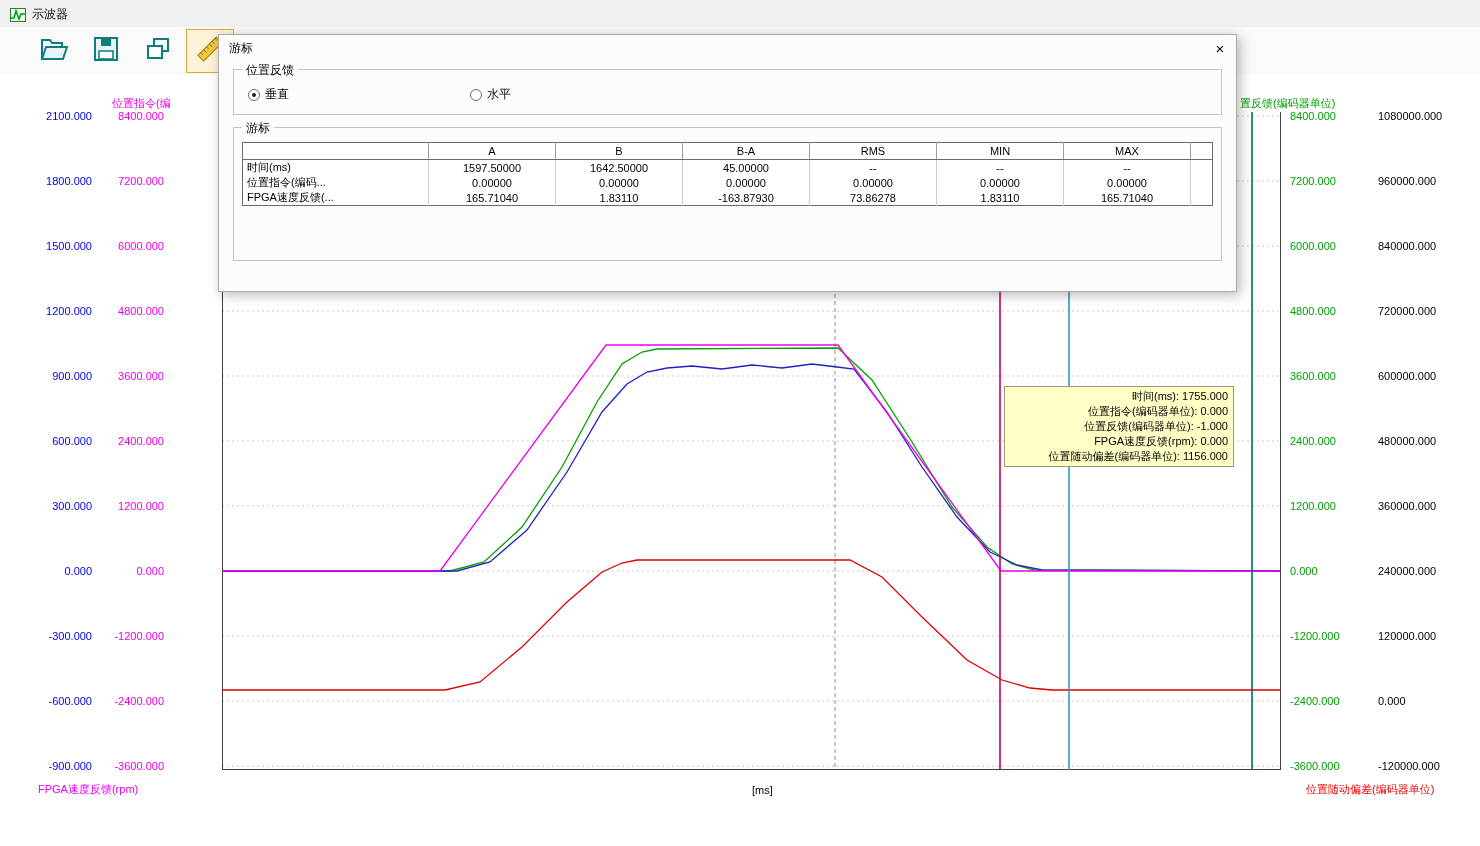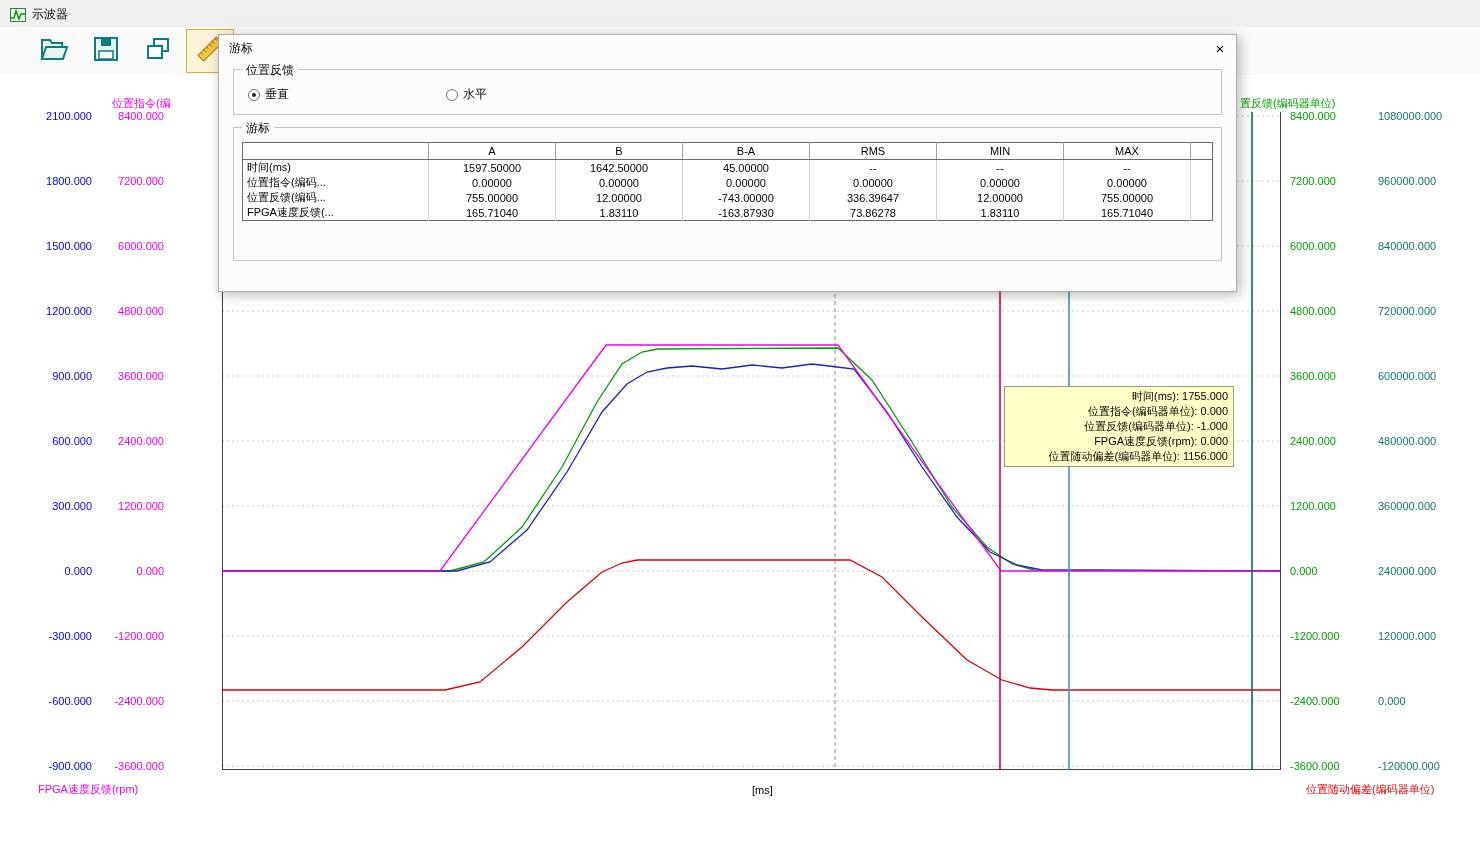--- a/index.html
+++ b/index.html
@@ -24,21 +24,21 @@
     border:1px solid transparent;
   }
   .toolbar-button.active { border:1px solid #d8a93c; background:#fdf3d8; }
   
   .axis-col { position:absolute; top:0; height:100%; }
   .tick { position:absolute; height:14px; line-height:14px; font-size:11px; white-space:nowrap; }
   #axis-blue    { left:24px;   width:68px;  color:#0000ee; }
   #axis-blue .tick, #axis-magenta .tick { width:68px; text-align:right; }
   #axis-magenta { left:96px;   width:68px;  color:#ee00ee; }
   #axis-green   { left:1290px; width:86px;  color:#00a000; }
-  #axis-red     { left:1378px; width:100px; color:#0f766e; }
+  #axis-red     { left:1378px; width:100px; color:#000000; }
   .chart-label { position:absolute; font-size:11px; white-space:nowrap; }
   #label-top-left     { left:112px;  top:96px;  color:#ee00ee; }
   #label-top-right    { left:1240px; top:96px;  color:#00a000; }
   #label-bottom-left  { left:38px;   top:782px; color:#ee00ee; }
   #label-bottom-center{ left:752px;  top:784px; color:#000; }
   #label-bottom-right { left:1306px; top:782px; color:#ee0000; }
   #plot-svg { position:absolute; left:222px; top:112px; }
   .tooltip {
     position:absolute; left:1004px; top:386px; width:230px;
     background:#ffffc6; border:1px solid #98987a; padding:2px 5px;
@@ -211,21 +211,21 @@
     <span>游标</span>
     <span class="dialog-close">×</span>
   </div>
   <div class="group" id="group-cursor-type">
     <span class="group-label">位置反馈</span>
     <div style="position:relative;height:100%;">
         <span class="radio-item" style="left: 14px;">
           <span class="radio-circle sel"></span>
           <span>垂直</span>
         </span>
-        <span class="radio-item" style="left: 212px;">
+        <span class="radio-item" style="left: 236px;">
           <span class="radio-circle"></span>
           <span>水平</span>
         </span>
       </div>
   </div>
   <div class="group" id="group-cursor">
     <span class="group-label">游标</span>
     <div class="table-wrap">
       <table class="cursor-table">
           <colgroup>
@@ -265,30 +265,20 @@
               <td class="label-cell">位置指令(编码...</td>
               <td>0.00000</td>
               <td>0.00000</td>
               <td>0.00000</td>
               <td>0.00000</td>
               <td>0.00000</td>
               <td>0.00000</td>
               <td></td>
             </tr>
             <tr>
-              <td class="label-cell">位置反馈(编码...</td>
-              <td>755.00000</td>
-              <td>12.00000</td>
-              <td>-743.00000</td>
-              <td>336.39647</td>
-              <td>12.00000</td>
-              <td>755.00000</td>
-              <td></td>
-            </tr>
-            <tr>
               <td class="label-cell">FPGA速度反馈(...</td>
               <td>165.71040</td>
               <td>1.83110</td>
               <td>-163.87930</td>
               <td>73.86278</td>
               <td>1.83110</td>
               <td>165.71040</td>
               <td></td>
             </tr>
           </tbody>

